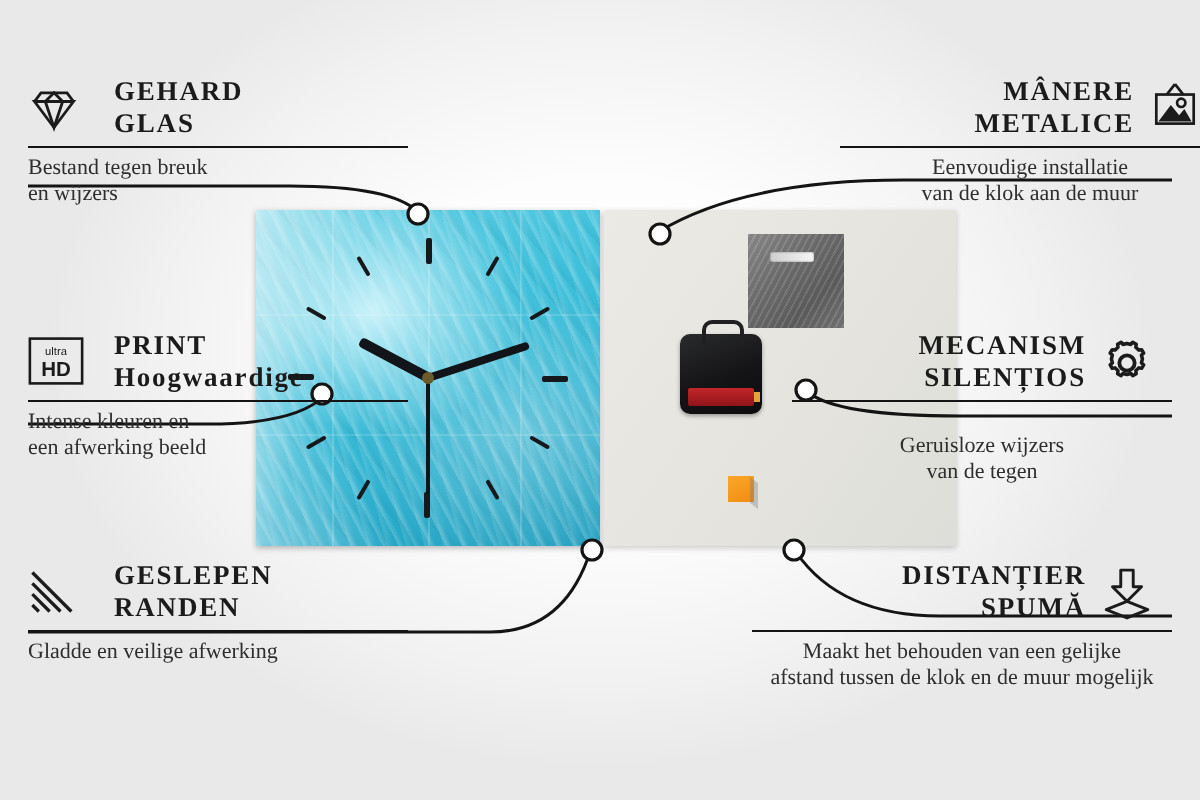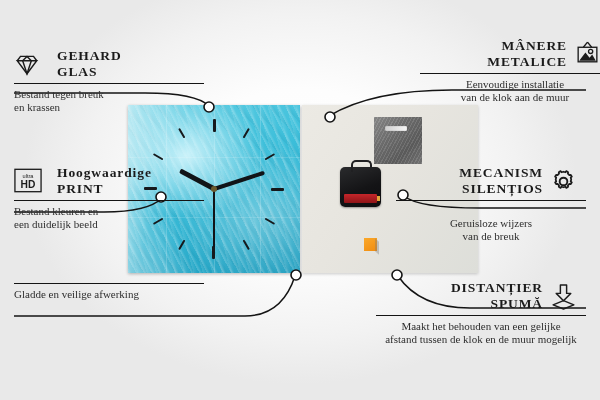--- a/index.html
+++ b/index.html
@@ -160,60 +160,74 @@
     <g fill="#ffffff" stroke="#141414" stroke-width="1.6">
       <circle cx="209" cy="107" r="5"></circle>
       <circle cx="161" cy="197" r="5"></circle>
       <circle cx="296" cy="275" r="5"></circle>
       <circle cx="330" cy="117" r="5"></circle>
       <circle cx="403" cy="195" r="5"></circle>
       <circle cx="397" cy="275" r="5"></circle>
     </g>
   </svg>
 
-  <div class="callout left" style="left:14px;top:48px;width:190px;">
+  <div class="callout left" style="left:14px;top:38px;width:190px;">
     <div class="head">
       <span class="ico">
         <svg viewBox="0 0 24 24" width="26" height="26" fill="none" stroke="#1b1b1b" stroke-width="1.3">
           <path d="M3 9h18l-9 12z"></path>
             <path d="M3 9l3-4h12l3 4"></path>
           <path d="M8 9l4-4 4 4"></path>
             <path d="M8 9l4 12 4-12"></path>
         </svg>
       </span>
       <div>
         <div class="co-title">GEHARD</div>
         <div class="co-title">GLAS</div>
       </div>
     </div>
     <div class="rule" style="margin-top:3px;width:100%;"></div>
     <div class="co-desc" style="margin-top:4px;">Bestand tegen breuk</div>
-    <div class="co-desc">en krassen</div>
+    <div class="co-desc">en wijzers</div>
   </div>
 
   <div class="callout left" style="left:14px;top:165px;width:190px;">
     <div class="head">
       <span class="ico">
         <svg viewBox="0 0 30 26" width="28" height="25">
           <rect x="1" y="1" width="28" height="24" fill="none" stroke="#1b1b1b" stroke-width="1.4"></rect>
           <text x="15" y="10" font-family="Liberation Sans, sans-serif" font-size="6" text-anchor="middle" fill="#1b1b1b">ultra</text>
           <text x="15" y="21" font-family="Liberation Sans, sans-serif" font-size="11" font-weight="bold" text-anchor="middle" fill="#1b1b1b">HD</text>
         </svg>
       </span>
       <div>
+        <div class="co-title">PRINT</div>
         <div class="co-title">Hoogwaardige</div>
-        <div class="co-title">PRINT</div>
-      </div>
-    </div>
-    <div class="rule" style="margin-top:3px;width:100%;"></div>
-    <div class="co-desc" style="margin-top:4px;">Bestand kleuren en</div>
-    <div class="co-desc">een duidelijk beeld</div>
+      </div>
+    </div>
+    <div class="rule" style="margin-top:3px;width:100%;"></div>
+    <div class="co-desc" style="margin-top:4px;">Intense kleuren en</div>
+    <div class="co-desc">een afwerking beeld</div>
   </div>
 
   <div class="callout left" style="left:14px;top:280px;width:190px;">
+    <div class="head">
+      <span class="ico">
+        <svg viewBox="0 0 24 24" width="26" height="26" stroke="#1b1b1b" stroke-width="1.5" fill="none">
+          <path d="M2 3 L20 21"></path>
+            <path d="M2 8 L15 21"></path>
+            <path d="M2 13 L10 21"></path>
+            <path d="M2 18 L5 21"></path>
+        </svg>
+      </span>
+      <div>
+        <div class="co-title">GESLEPEN</div>
+        <div class="co-title">RANDEN</div>
+      </div>
+    </div>
     <div class="rule" style="margin-top:3px;width:100%;"></div>
     <div class="co-desc" style="margin-top:4px;">Gladde en veilige afwerking</div>
   </div>
 
   <div class="callout right" style="left:420px;top:38px;width:190px;">
     <div class="head rightal">
       <div>
         <div class="co-title">MÂNERE</div>
         <div class="co-title">METALICE</div>
       </div>
@@ -239,21 +253,21 @@
       </div>
       <span class="ico">
         <svg viewBox="0 0 24 24" width="27" height="27" fill="none" stroke="#1b1b1b" stroke-width="1.7" stroke-linejoin="round">
           <path d="M12 2.6l1.9.5.9-1.1 1.7 1-.2 1.4 1.4 1.4 1.4-.2 1 1.7-1.1.9.5 1.9-.5 1.9 1.1.9-1 1.7-1.4-.2-1.4 1.4.2 1.4-1.7 1-.9-1.1-1.9.5-1.9-.5-.9 1.1-1.7-1 .2-1.4-1.4-1.4-1.4.2-1-1.7 1.1-.9-.5-1.9.5-1.9-1.1-.9 1-1.7 1.4.2 1.4-1.4-.2-1.4 1.7-1 .9 1.1z" transform="scale(.92) translate(1,1)"></path>
           <circle cx="12" cy="12" r="3.4"></circle>
         </svg>
       </span>
     </div>
     <div class="rule" style="margin-top:3px;width:100%;"></div>
     <div class="co-desc" style="margin-top:16px;">Geruisloze wijzers</div>
-    <div class="co-desc">van de breuk</div>
+    <div class="co-desc">van de tegen</div>
   </div>
 
   <div class="callout right" style="left:376px;top:280px;width:210px;">
     <div class="head rightal">
       <div>
         <div class="co-title">DISTANȚIER</div>
         <div class="co-title">SPUMĂ</div>
       </div>
       <span class="ico">
         <svg viewBox="0 0 26 26" width="27" height="27" fill="none" stroke="#1b1b1b" stroke-width="1.4" stroke-linejoin="round">

